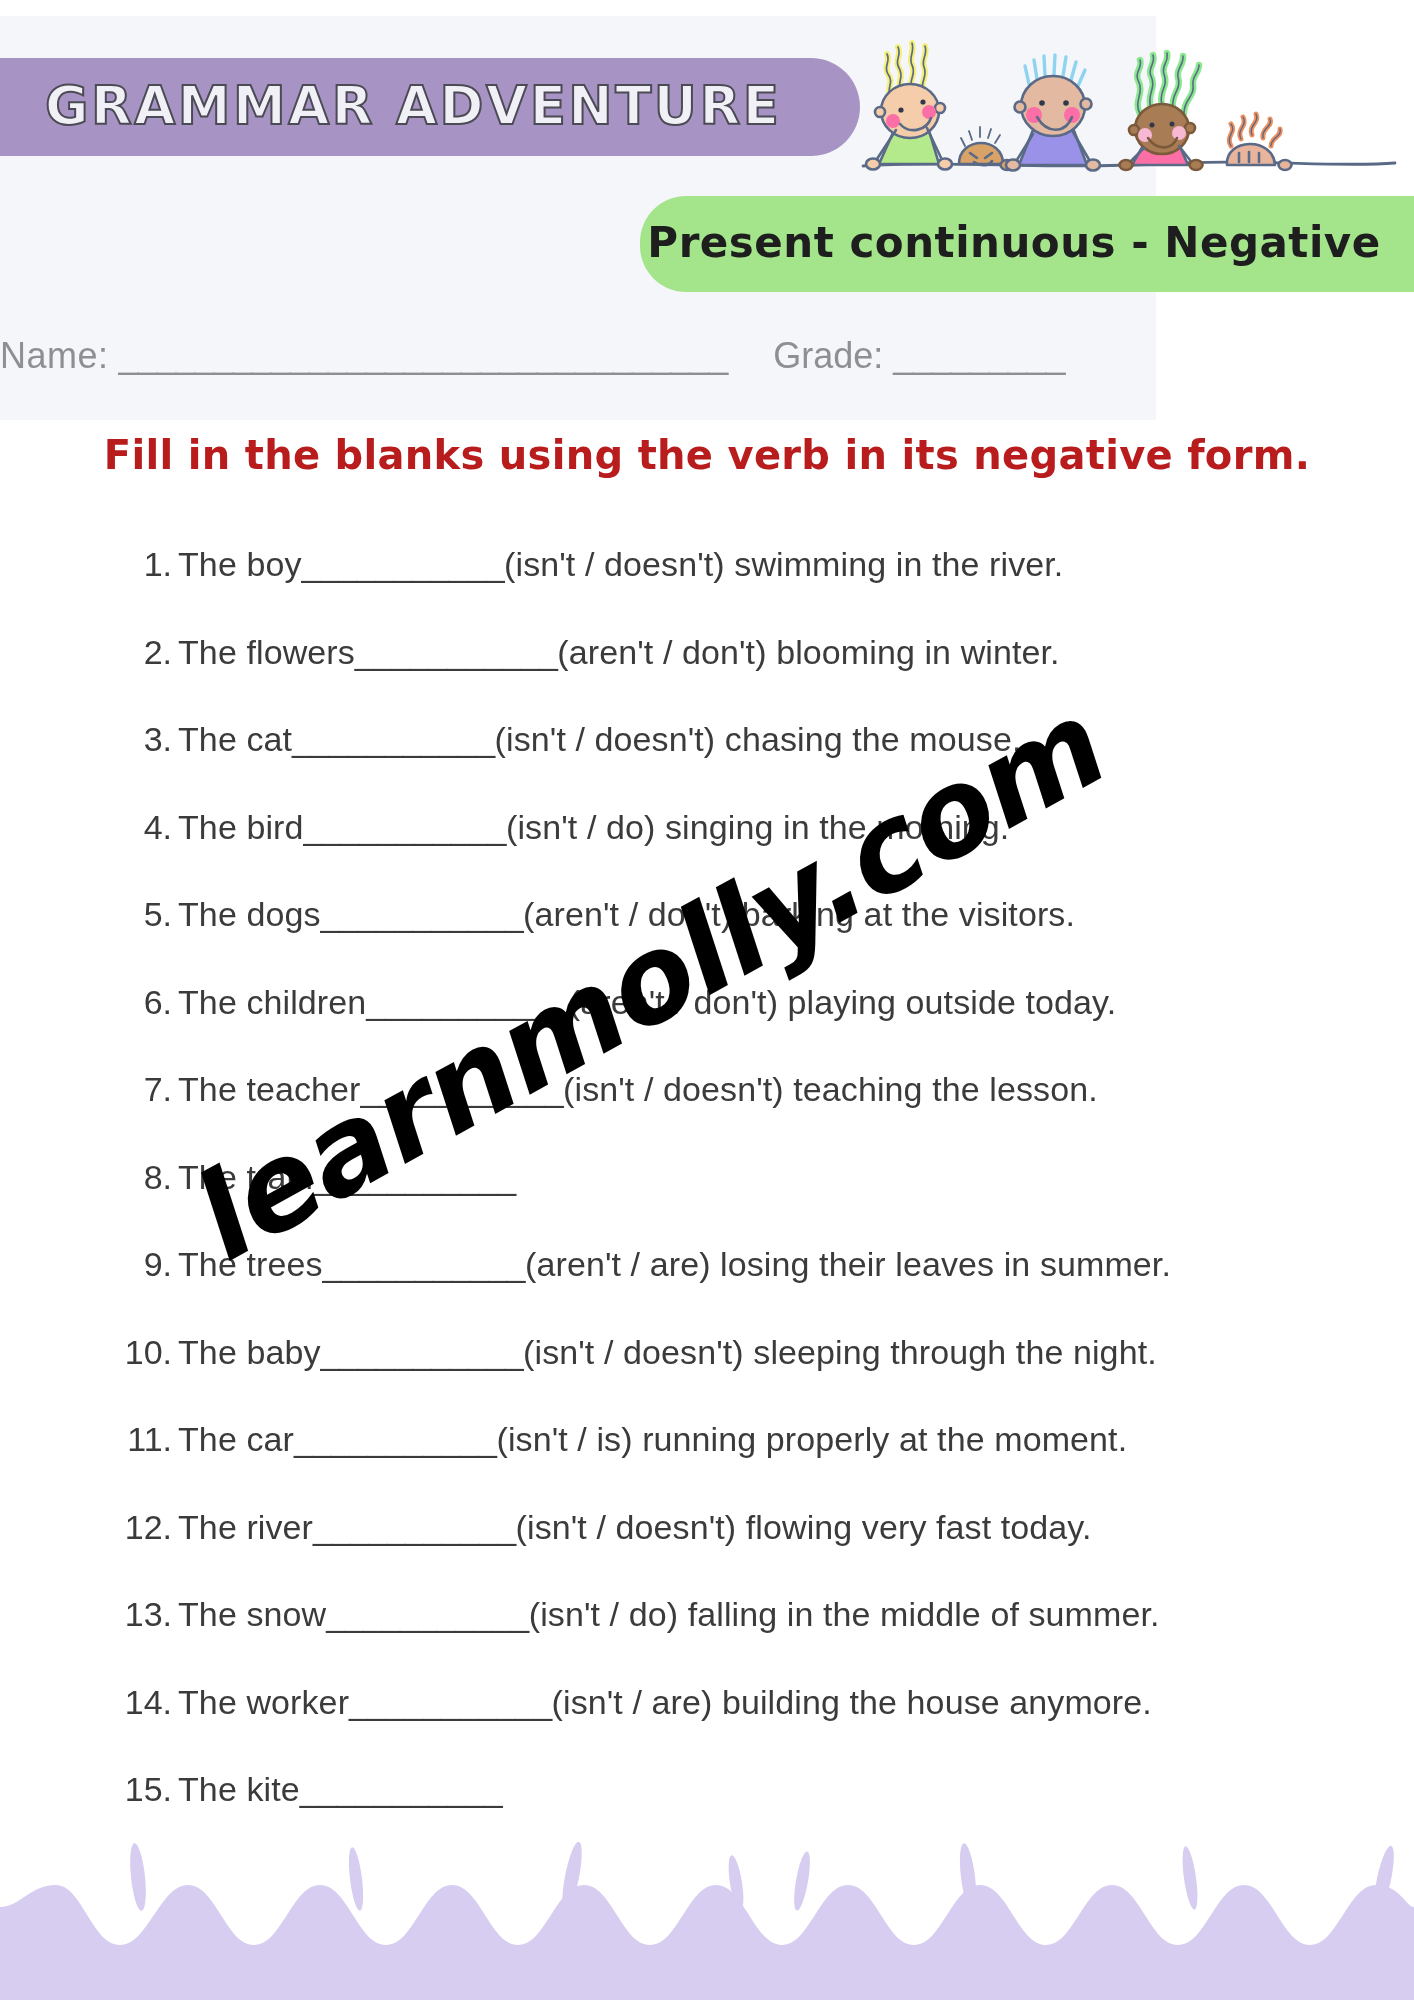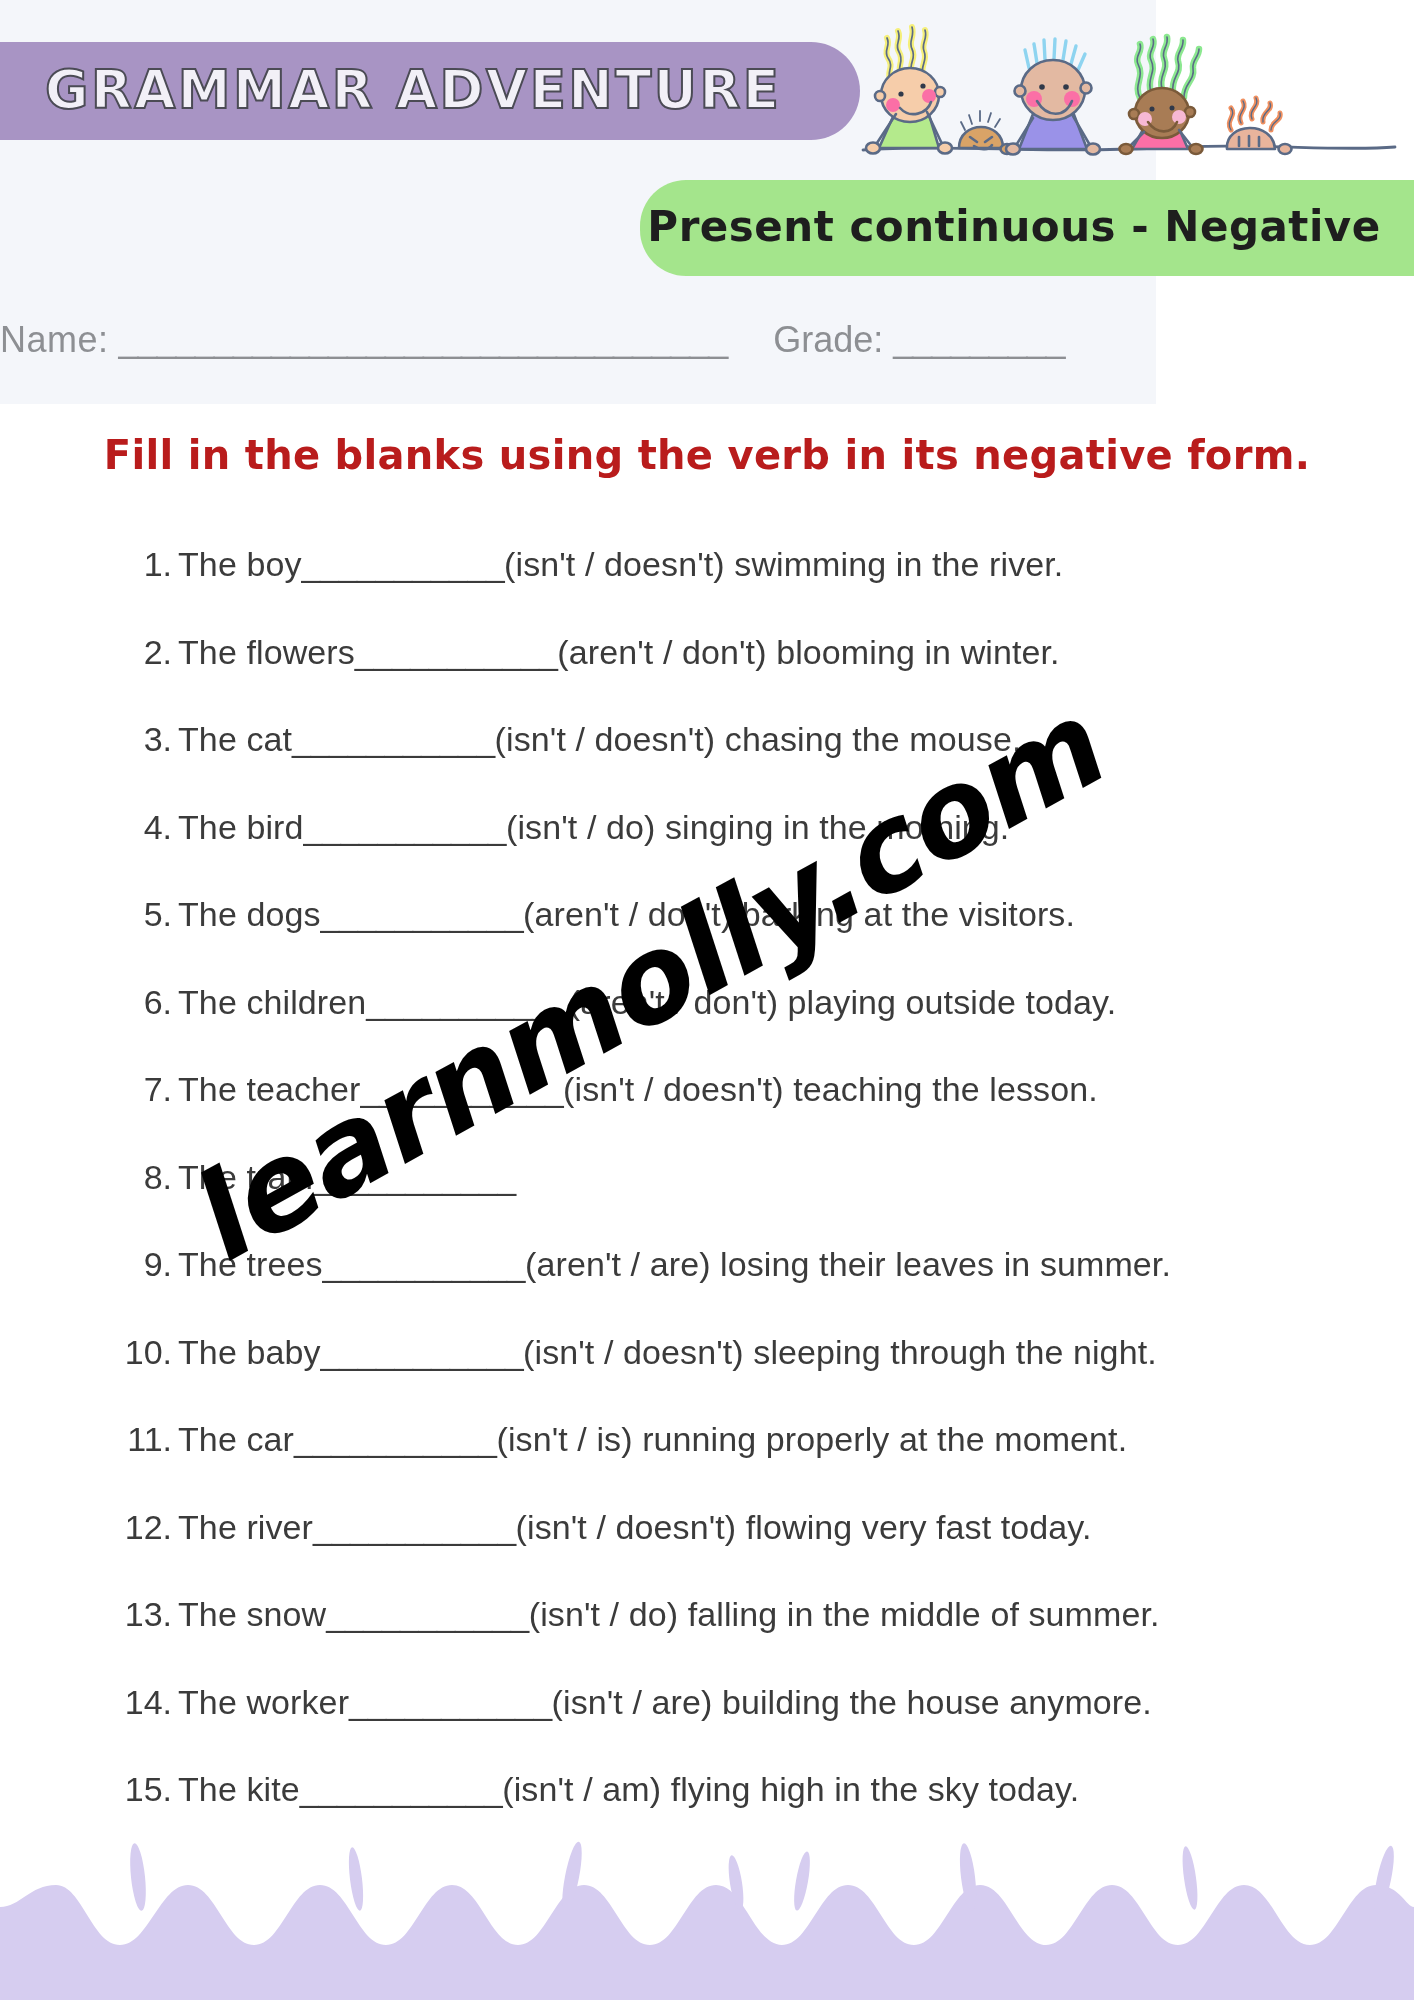--- a/index.html
+++ b/index.html
@@ -16,21 +16,21 @@
     position: relative;
     width: 1414px;
     height: 2000px;
     background: #ffffff;
     overflow: hidden;
   }
 
   
   .header-band {
     position: absolute;
-    left: 0; top: 0;
+    left: 0; top: 16px;
     width: 1156px;
     height: 404px;
     background: #f4f6fa;
   }
 
   .title-pill {
     position: absolute;
     left: -30px;
     top: 42px;
     width: 890px;
@@ -441,21 +441,20 @@
       <span class="q-num">14.</span>
       <span class="q-text">The worker </span>
       <span class="q-blank">___________</span>
       <span class="q-text"> (isn't / are) building the house anymore.</span>
     </div>
 
     <div class="q-row">
       <span class="q-num">15.</span>
       <span class="q-text">The kite </span>
       <span class="q-blank">___________</span>
-      <span class="q-text"> (isn't / am) flying high in the sky today.</span>
     </div>
 
   </div>
 
   <div class="watermark">learnmolly.com</div>
 
   <div class="bottom-wave">
     <svg viewBox="0 0 1414 165" width="1414" height="165" preserveAspectRatio="none" xmlns="http://www.w3.org/2000/svg">
       <path d="M0 72
                C 20 72, 30 50, 56 50

